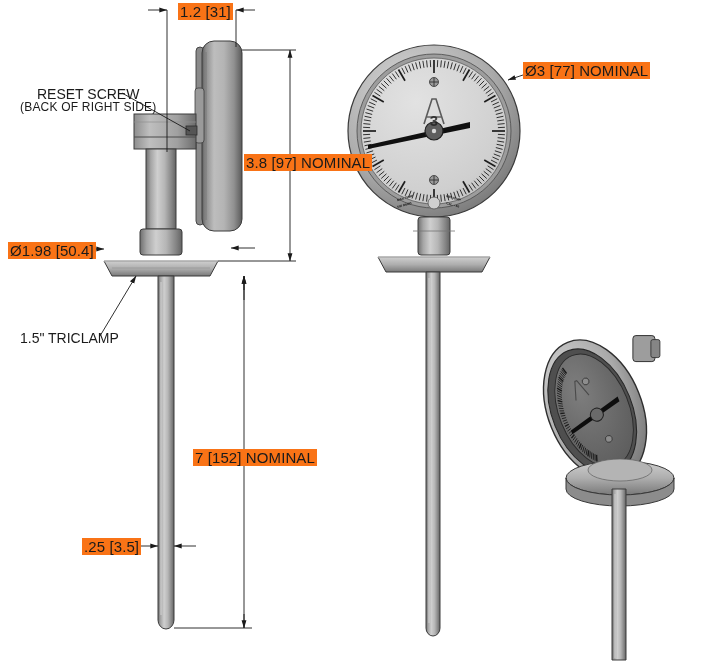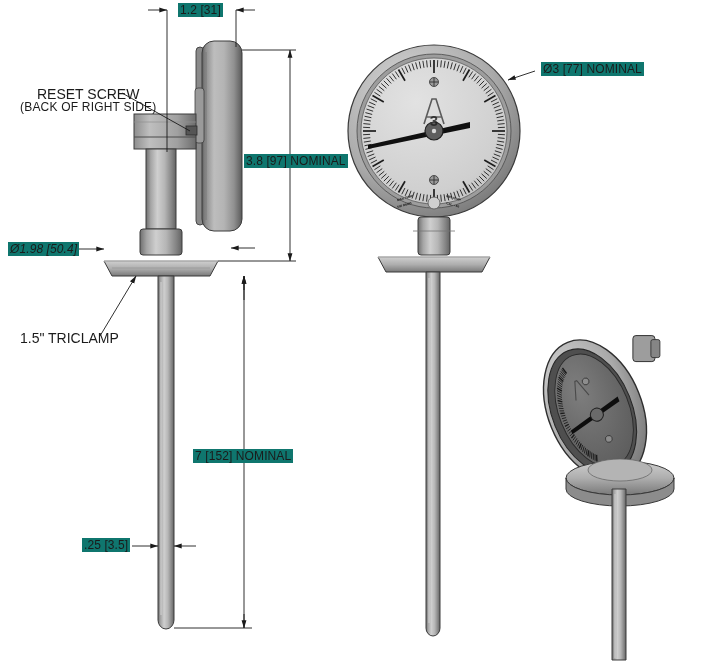--- a/index.html
+++ b/index.html
@@ -1,21 +1,21 @@
 <!DOCTYPE html>
 <html><head>
 <meta charset="utf-8">
 <style>
   html,body{margin:0;padding:0;background:#ffffff;}
   body{width:716px;height:668px;position:relative;overflow:hidden;
        font-family:"Liberation Sans","DejaVu Sans",sans-serif;color:#1a1a1a;}
   #stage{position:absolute;left:0;top:0;width:716px;height:668px;}
   svg.layer{position:absolute;left:0;top:0;width:716px;height:668px;overflow:visible;}
-  .dimtext{position:absolute;font-size:12px;letter-spacing:.1px;white-space:nowrap;
-           color:#1b1b1b;background:#0f766e;padding:0 2px;}
+  .dimtext{position:absolute;font-size:15px;letter-spacing:.1px;white-space:nowrap;
+           color:#1b1b1b;background:#f97316;padding:0 2px;}
   .leadtext{position:absolute;font-size:14px;white-space:nowrap;color:#1b1b1b;}
   .subtext{position:absolute;font-size:12px;white-space:nowrap;color:#1b1b1b;letter-spacing:.2px;}
   .dialtext{position:absolute;font-size:3.1px;white-space:nowrap;color:#111;
             font-family:"Liberation Sans",sans-serif;font-weight:bold;}
 </style>
 </head>
 <body>
 
 <div id="stage">
 
@@ -379,27 +379,27 @@
       <g>
         <path d="M535,71 L508,80" marker-end="url(#arrR)"></path>
       </g>
     </g>
   </svg>
 
   <div class="dimtext" style="left:178px;top:3px;">1.2 [31]</div>
 
   <div class="dimtext" style="left:244px;top:154px;">3.8 [97] NOMINAL</div>
 
-  <div class="dimtext" style="left:8px;top:242px;font-style:italic;">Ø1.98 [50.4]</div>
+  <div class="dimtext" style="left:8px;top:242px;">Ø1.98 [50.4]</div>
 
   <div class="dimtext" style="left:193px;top:449px;">7 [152] NOMINAL</div>
 
   <div class="dimtext" style="left:82px;top:538px;">.25 [3.5]</div>
 
-  <div class="dimtext" style="left:541px;top:62px;">Ø3 [77] NOMINAL</div>
+  <div class="dimtext" style="left:523px;top:62px;">Ø3 [77] NOMINAL</div>
 
   <div class="leadtext" style="left:37px;top:86px;">RESET SCREW</div>
   <div class="subtext" style="left:20px;top:100px;">(BACK OF RIGHT SIDE)</div>
 
   <div class="leadtext" style="left:20px;top:330px;">1.5" TRICLAMP</div>
 
   <div style="position:absolute;left:405px;top:112px;font-size:15px;font-weight:bold;color:#1f1f1f;opacity:.8;
               width:58px;text-align:center;">3</div>
 
   <div class="dialtext" style="left:397px;top:196px;transform:rotate(-16deg);">MAX TEMP</div>

